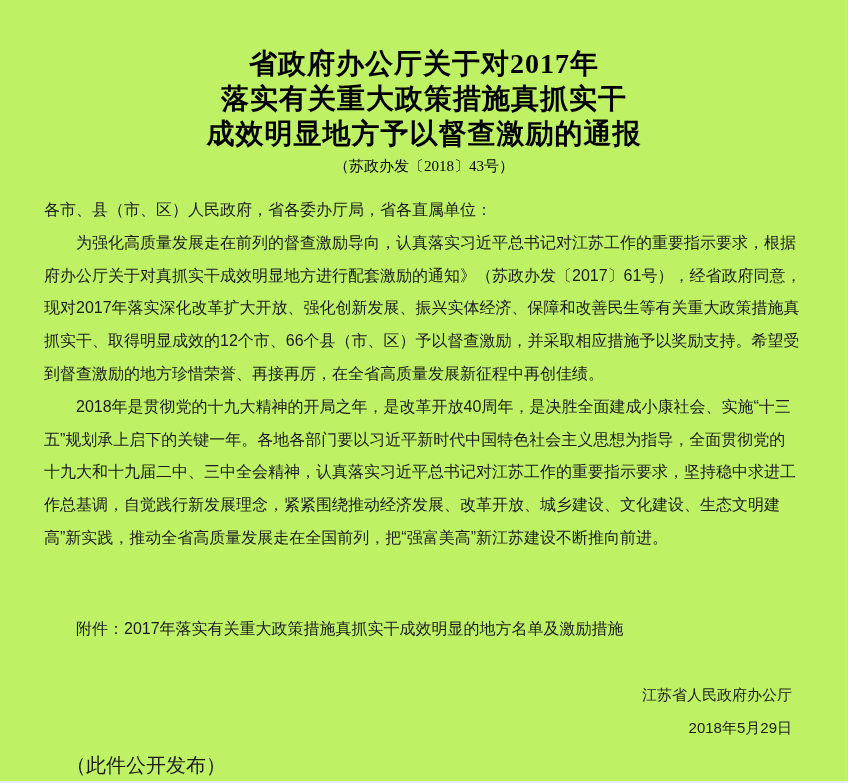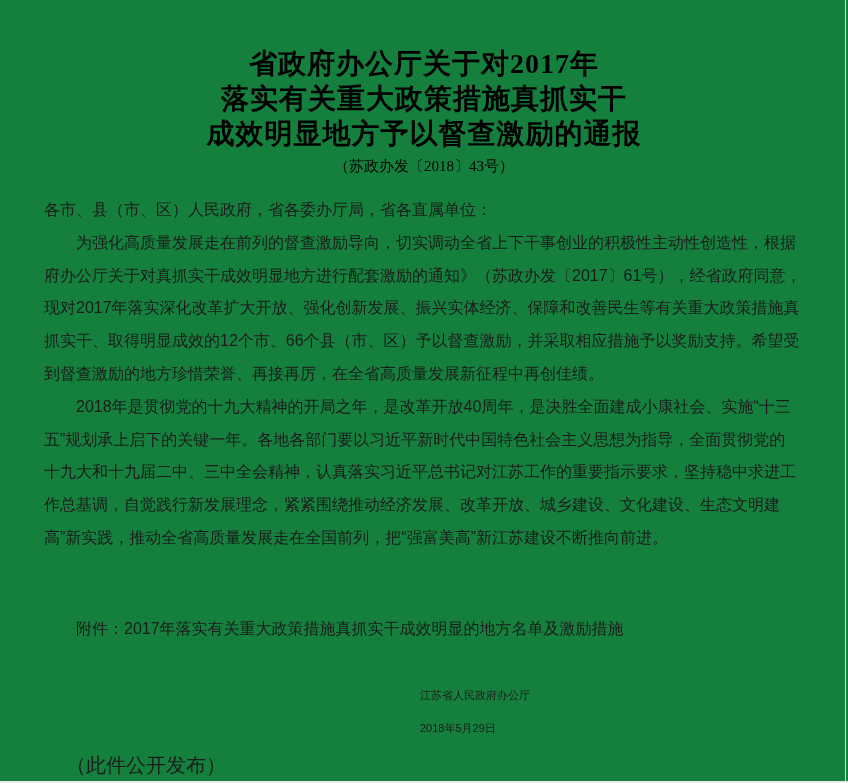--- a/index.html
+++ b/index.html
@@ -4,21 +4,21 @@
 <style>
   html, body {
     margin: 0;
     padding: 0;
     background: #ffffff;
   }
   .page {
     position: relative;
     width: 848px;
     height: 783px;
-    background: #15803d;
+    background: #bef264;
     overflow: hidden;
     font-family: "Liberation Sans", sans-serif;
     color: #1b1b1b;
   }
   
   .right-edge {
     position: absolute;
     top: 0;
     bottom: 0;
     right: 2px;
@@ -83,22 +83,22 @@
     line-height: 32.8px;
     text-indent: 2em;
     white-space: nowrap;
     color: #1b1b1b;
   }
   .signature-block {
     position: absolute;
     top: 679px;
     left: 420px;
     width: 372px;
-    text-align: left;
-    font-size: 11px;
+    text-align: right;
+    font-size: 15px;
     line-height: 32.8px;
     color: #1b1b1b;
   }
   .footer-note {
     position: absolute;
     top: 749px;
     left: 66px;
     font-size: 20px;
     line-height: 32.8px;
     white-space: nowrap;
@@ -114,21 +114,21 @@
     <div class="tline">省政府办公厅关于对2017年</div>
     <div class="tline">落实有关重大政策措施真抓实干</div>
     <div class="tline">成效明显地方予以督查激励的通报</div>
   </div>
 
   <div class="doc-number">（苏政办发〔2018〕43号）</div>
 
   <div class="body-block">
     <div class="tline">各市、县（市、区）人民政府，省各委办厅局，省各直属单位：</div>
 
-    <div class="tline indent">为强化高质量发展走在前列的督查激励导向，切实调动全省上下干事创业的积极性主动性创造性，根据</div>
+    <div class="tline indent">为强化高质量发展走在前列的督查激励导向，认真落实习近平总书记对江苏工作的重要指示要求，根据</div>
     <div class="tline">府办公厅关于对真抓实干成效明显地方进行配套激励的通知》（苏政办发〔2017〕61号），经省政府同意，</div>
     <div class="tline">现对2017年落实深化改革扩大开放、强化创新发展、振兴实体经济、保障和改善民生等有关重大政策措施真</div>
     <div class="tline">抓实干、取得明显成效的12个市、66个县（市、区）予以督查激励，并采取相应措施予以奖励支持。希望受</div>
     <div class="tline">到督查激励的地方珍惜荣誉、再接再厉，在全省高质量发展新征程中再创佳绩。</div>
 
     <div class="tline indent">2018年是贯彻党的十九大精神的开局之年，是改革开放40周年，是决胜全面建成小康社会、实施“十三</div>
     <div class="tline">五”规划承上启下的关键一年。各地各部门要以习近平新时代中国特色社会主义思想为指导，全面贯彻党的</div>
     <div class="tline">十九大和十九届二中、三中全会精神，认真落实习近平总书记对江苏工作的重要指示要求，坚持稳中求进工</div>
     <div class="tline">作总基调，自觉践行新发展理念，紧紧围绕推动经济发展、改革开放、城乡建设、文化建设、生态文明建</div>
     <div class="tline">高”新实践，推动全省高质量发展走在全国前列，把“强富美高”新江苏建设不断推向前进。</div>

